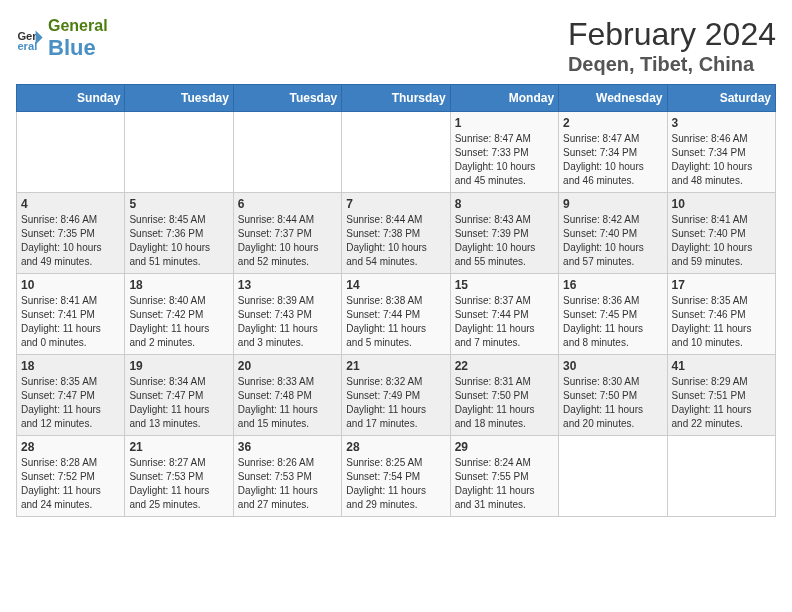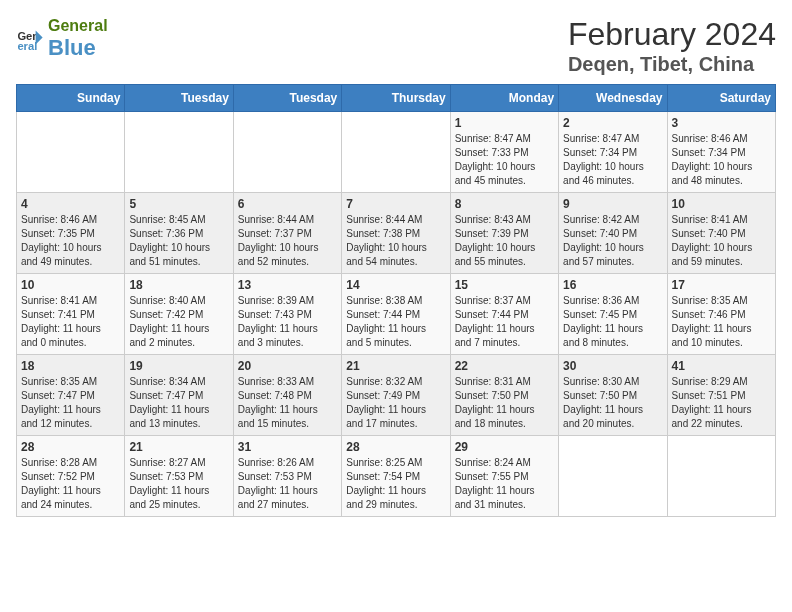--- a/index.html
+++ b/index.html
@@ -227,21 +227,21 @@
       <tr>
         <td>
           <span class="day-number">28</span>
           <div class="day-info">Sunrise: 8:28 AM<br>Sunset: 7:52 PM<br>Daylight: 11 hours<br>and 24 minutes.</div>
         </td>
         <td>
           <span class="day-number">21</span>
           <div class="day-info">Sunrise: 8:27 AM<br>Sunset: 7:53 PM<br>Daylight: 11 hours<br>and 25 minutes.</div>
         </td>
         <td>
-          <span class="day-number">31</span>
+          <span class="day-number">36</span>
           <div class="day-info">Sunrise: 8:26 AM<br>Sunset: 7:53 PM<br>Daylight: 11 hours<br>and 27 minutes.</div>
         </td>
         <td>
           <span class="day-number">28</span>
           <div class="day-info">Sunrise: 8:25 AM<br>Sunset: 7:54 PM<br>Daylight: 11 hours<br>and 29 minutes.</div>
         </td>
         <td>
           <span class="day-number">29</span>
           <div class="day-info">Sunrise: 8:24 AM<br>Sunset: 7:55 PM<br>Daylight: 11 hours<br>and 31 minutes.</div>
         </td>

